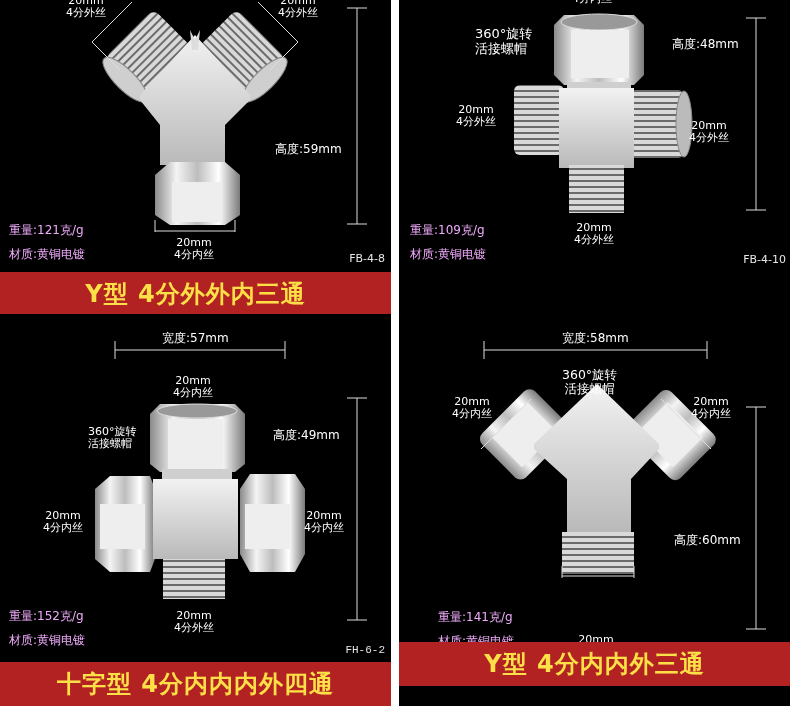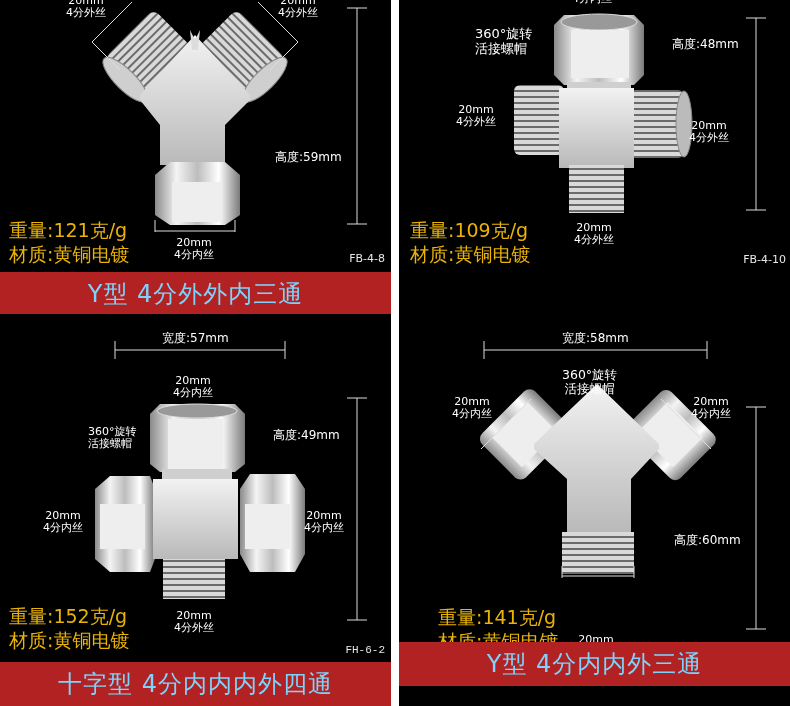--- a/index.html
+++ b/index.html
@@ -4,25 +4,25 @@
   <style>
     * { box-sizing: border-box; margin: 0; padding: 0; }
     html, body { width: 790px; height: 706px; background: #ffffff; overflow: hidden; }
     body { position: relative; font-family: "DejaVu Sans", "Liberation Sans", sans-serif; }
     .panel { position: absolute; background: #000; overflow: hidden; }
     .p-tl { left: 0; top: 0; width: 391px; height: 314px; }
     .p-tr { left: 399px; top: 0; width: 391px; height: 314px; }
     .p-bl { left: 0; top: 314px; width: 391px; height: 392px; }
     .p-br { left: 399px; top: 314px; width: 391px; height: 392px; }
     .banner { position: absolute; left: 0; width: 391px; height: 43px; background: #b22222;
-      color: #7dd3fc; font-weight: normal; font-size: 24px; display: flex; align-items: center; justify-content: center;
+      color: #fde047; font-weight: bold; font-size: 24px; display: flex; align-items: center; justify-content: center;
       letter-spacing: 1px; }
     .lbl { position: absolute; color: #fff; font-size: 11px; line-height: 12px; text-align: center; white-space: nowrap; }
     .lbl .sub { display: block; }
-    .spec { position: absolute; color: #eab308; font-size: 19px; line-height: 24px; left: 9px; }
+    .spec { position: absolute; color: #f0abfc; font-size: 12px; line-height: 24px; left: 9px; }
     .code { position: absolute; right: 6px; color: #e8e8e8; font-size: 11px; }
     .dim { position: absolute; color: #fff; font-size: 12px; white-space: nowrap; }
     svg { position: absolute; }
   </style>
 </head>
 <body>
 
 <svg width="0" height="0" style="position:absolute">
   <defs>
     <linearGradient id="chrome" x1="0" y1="0" x2="1" y2="0">
@@ -72,21 +72,21 @@
     <line x1="347" y1="224" x2="367" y2="224" stroke="#ddd"></line>
   </svg>
   <div class="lbl" style="left:66px;top:-5px;">
     <span class="sub">20mm</span>
     <span class="sub">4分外丝</span>
   </div>
   <div class="lbl" style="left:278px;top:-5px;">
     <span class="sub">20mm</span>
     <span class="sub">4分外丝</span>
   </div>
-  <div class="dim" style="left:275px;top:141px;margin-top:8px;">高度:59mm</div>
+  <div class="dim" style="left:275px;top:141px;">高度:59mm</div>
   <div class="lbl" style="left:174px;top:237px;">
     <span class="sub">20mm</span>
     <span class="sub">4分内丝</span>
   </div>
   <div class="spec" style="top:218px;">
     <div>重量:121克/g</div>
     <div>材质:黄铜电镀</div>
   </div>
   <div class="code" style="top:252px;">FB-4-8</div>
   <div class="banner" style="top:272px;">Y型 4分外外内三通</div>

